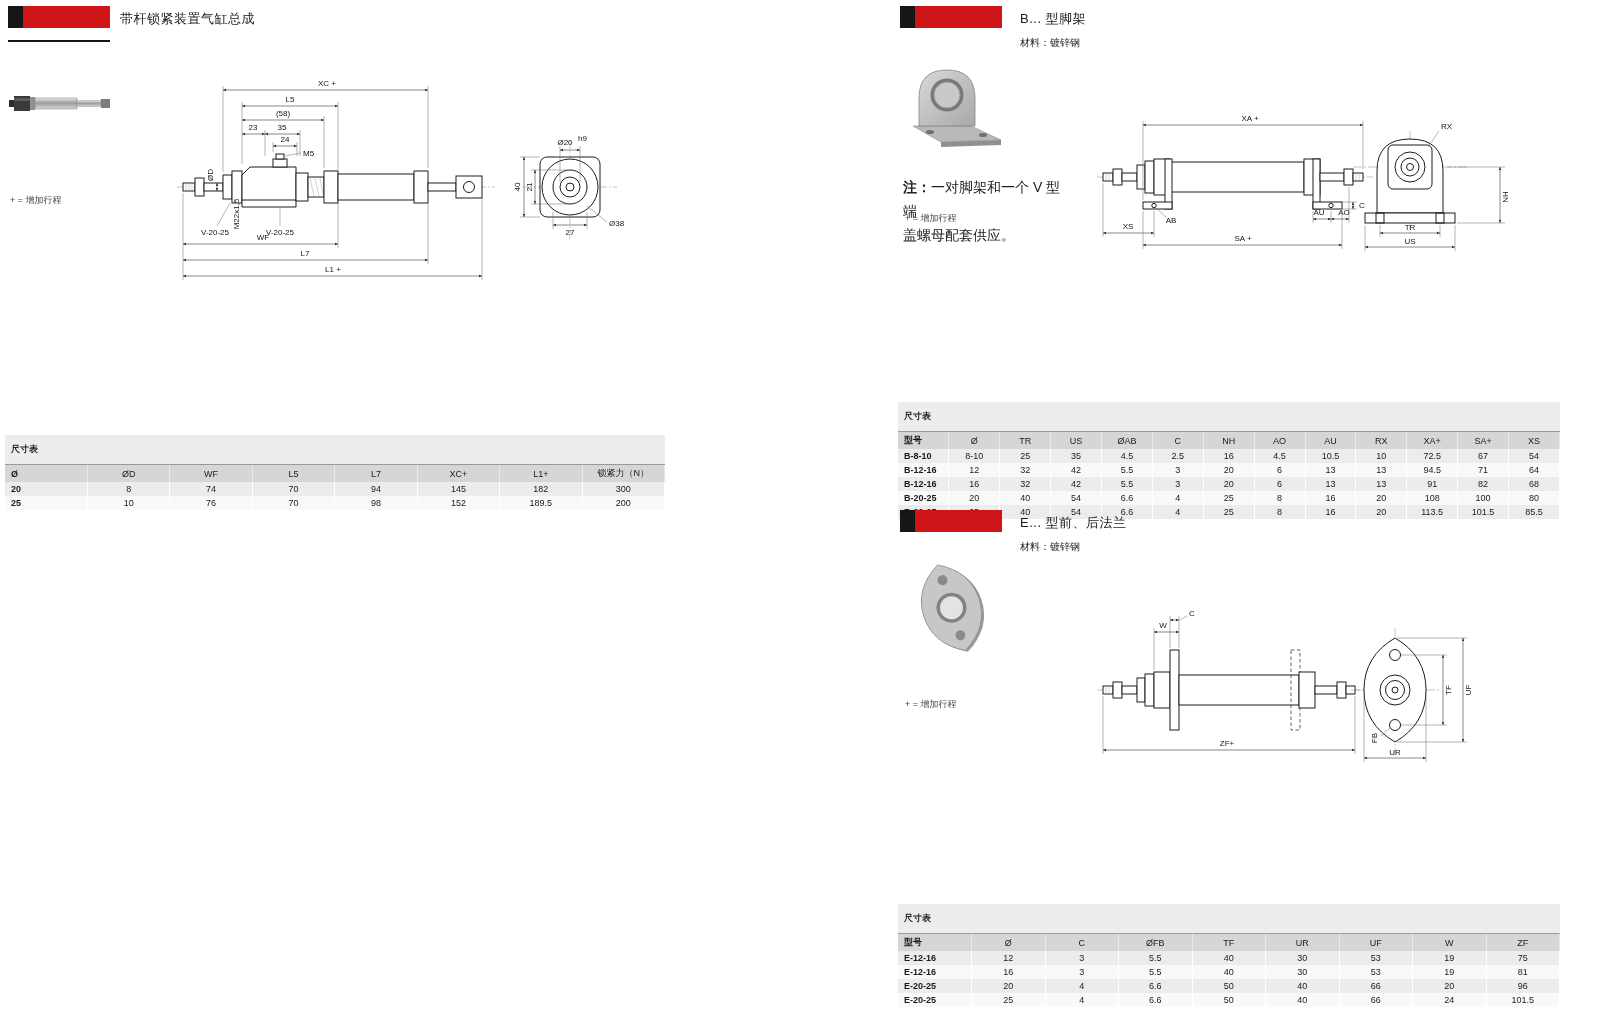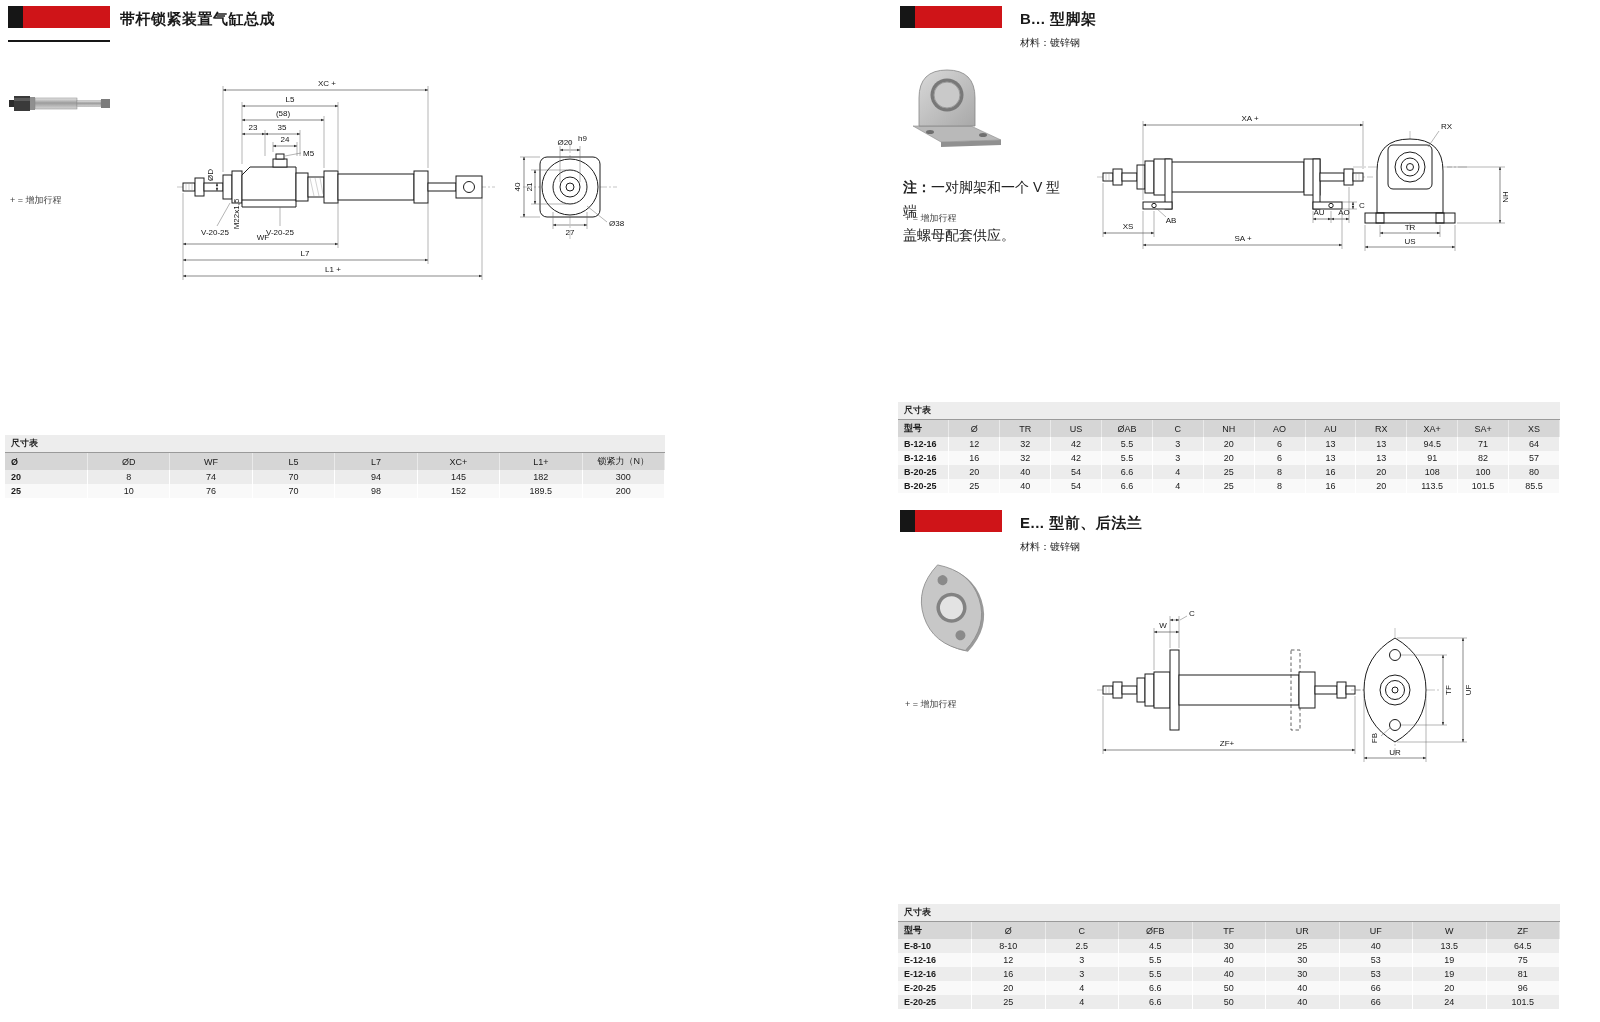--- a/index.html
+++ b/index.html
@@ -3,27 +3,27 @@
 <meta charset="utf-8">
 <style>
   * { margin:0; padding:0; box-sizing:border-box; }
   html,body { background:#ffffff; }
   body { font-family:"Liberation Sans","DejaVu Sans",sans-serif; color:#1a1a1a; }
   .page { position:relative; width:1600px; height:1022px; background:#ffffff; overflow:hidden; }
   .hdr-bar { position:absolute; display:flex; height:22px; }
   .hdr-bar .seg-black { width:15px; height:100%; background:var(--bar-black,#161616); }
   .hdr-bar .seg-red { width:87px; height:100%; background:var(--accent,#cf1418); }
   .hdr-rule { position:absolute; height:2px; background:#161616; }
-  .sec-title { position:absolute; font-size:15px; font-weight:bold; letter-spacing:0.5px; white-space:nowrap; }
+  .sec-title { position:absolute; font-size:13px; font-weight:normal; letter-spacing:0.5px; white-space:nowrap; }
   .material { position:absolute; font-size:10px; color:#222; white-space:nowrap;font-family:Liberation Serif, serif; }
   .small-note { position:absolute; font-size:9px; color:#444; white-space:nowrap; }
   .note-block { position:absolute; font-size:14px; line-height:1.7; color:#222; width:165px; }
   .note-block b { font-weight:bold; }
   .dim-table { position:absolute; font-size:9px; }
-  .tbl-caption { background:#ededed; border-bottom:1px solid #9a9a9a; padding:2px 6px; font-weight:bold; color:#222; }
+  .tbl-caption { background:#ededed; border-bottom:1px solid #9a9a9a; padding:8px 6px; font-weight:bold; color:#222; }
   .dim-table table { width:100%; border-collapse:collapse; table-layout:fixed; }
   .dim-table th { background:#d6d6d6; font-weight:normal; text-align:center; padding:2px 3px; border-right:1px solid #e9e9e9; font-size:9px; overflow:hidden; white-space:nowrap; }
   .dim-table td { text-align:center; padding:2px 3px; border-right:1px solid #ffffff; font-size:9px; overflow:hidden; white-space:nowrap; }
   .dim-table tbody tr:nth-child(odd) { background:#ececec; }
   .dim-table tbody tr:nth-child(even) { background:#f9f9f9; }
   .dim-table th:first-child, .dim-table td:first-child { text-align:left; font-weight:bold; padding-left:6px; }
   .drawing { position:absolute; }
   .drawing text { font-size:8px; fill:#141414; }
   .photo { position:absolute; }
   .obj  { fill:none; stroke:#1c1c1c; stroke-width:1; }
@@ -376,20 +376,35 @@
               <th>AO</th>
               <th>AU</th>
               <th>RX</th>
               <th>XA+</th>
               <th>SA+</th>
               <th>XS</th>
             </tr>
           </thead>
           <tbody>
             <tr>
+              <td>B-8-10</td>
+              <td>8-10</td>
+              <td>25</td>
+              <td>35</td>
+              <td>4.5</td>
+              <td>2.5</td>
+              <td>16</td>
+              <td>4.5</td>
+              <td>10.5</td>
+              <td>10</td>
+              <td>72.5</td>
+              <td>67</td>
+              <td>54</td>
+            </tr>
+            <tr>
               <td>B-12-16</td>
               <td>12</td>
               <td>32</td>
               <td>42</td>
               <td>5.5</td>
               <td>3</td>
               <td>20</td>
               <td>6</td>
               <td>13</td>
               <td>13</td>
@@ -403,21 +418,21 @@
               <td>32</td>
               <td>42</td>
               <td>5.5</td>
               <td>3</td>
               <td>20</td>
               <td>6</td>
               <td>13</td>
               <td>13</td>
               <td>91</td>
               <td>82</td>
-              <td>57</td>
+              <td>68</td>
             </tr>
             <tr>
               <td>B-20-25</td>
               <td>20</td>
               <td>40</td>
               <td>54</td>
               <td>6.6</td>
               <td>4</td>
               <td>25</td>
               <td>8</td>
@@ -553,31 +568,20 @@
               <th>ØFB</th>
               <th>TF</th>
               <th>UR</th>
               <th>UF</th>
               <th>W</th>
               <th>ZF</th>
             </tr>
           </thead>
           <tbody>
             <tr>
-              <td>E-8-10</td>
-              <td>8-10</td>
-              <td>2.5</td>
-              <td>4.5</td>
-              <td>30</td>
-              <td>25</td>
-              <td>40</td>
-              <td>13.5</td>
-              <td>64.5</td>
-            </tr>
-            <tr>
               <td>E-12-16</td>
               <td>12</td>
               <td>3</td>
               <td>5.5</td>
               <td>40</td>
               <td>30</td>
               <td>53</td>
               <td>19</td>
               <td>75</td>
             </tr>

